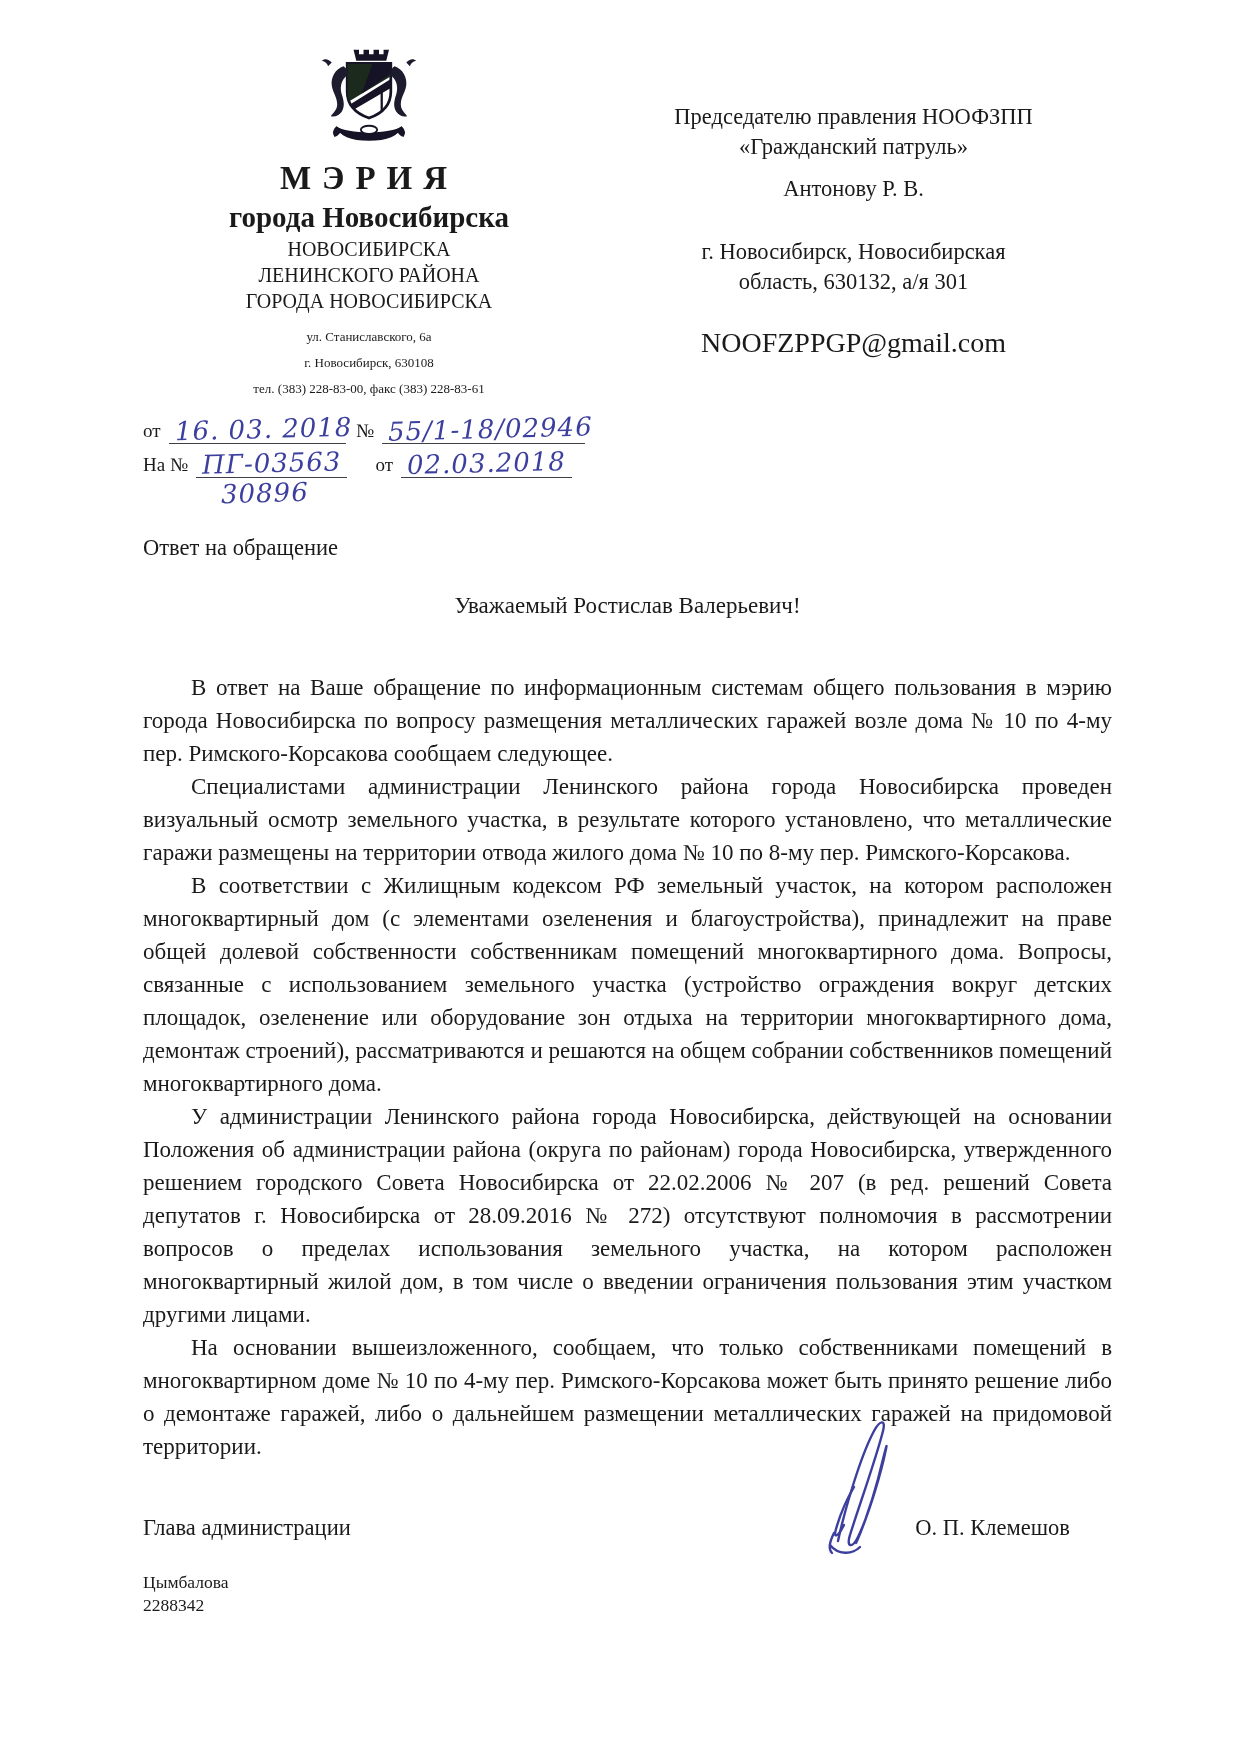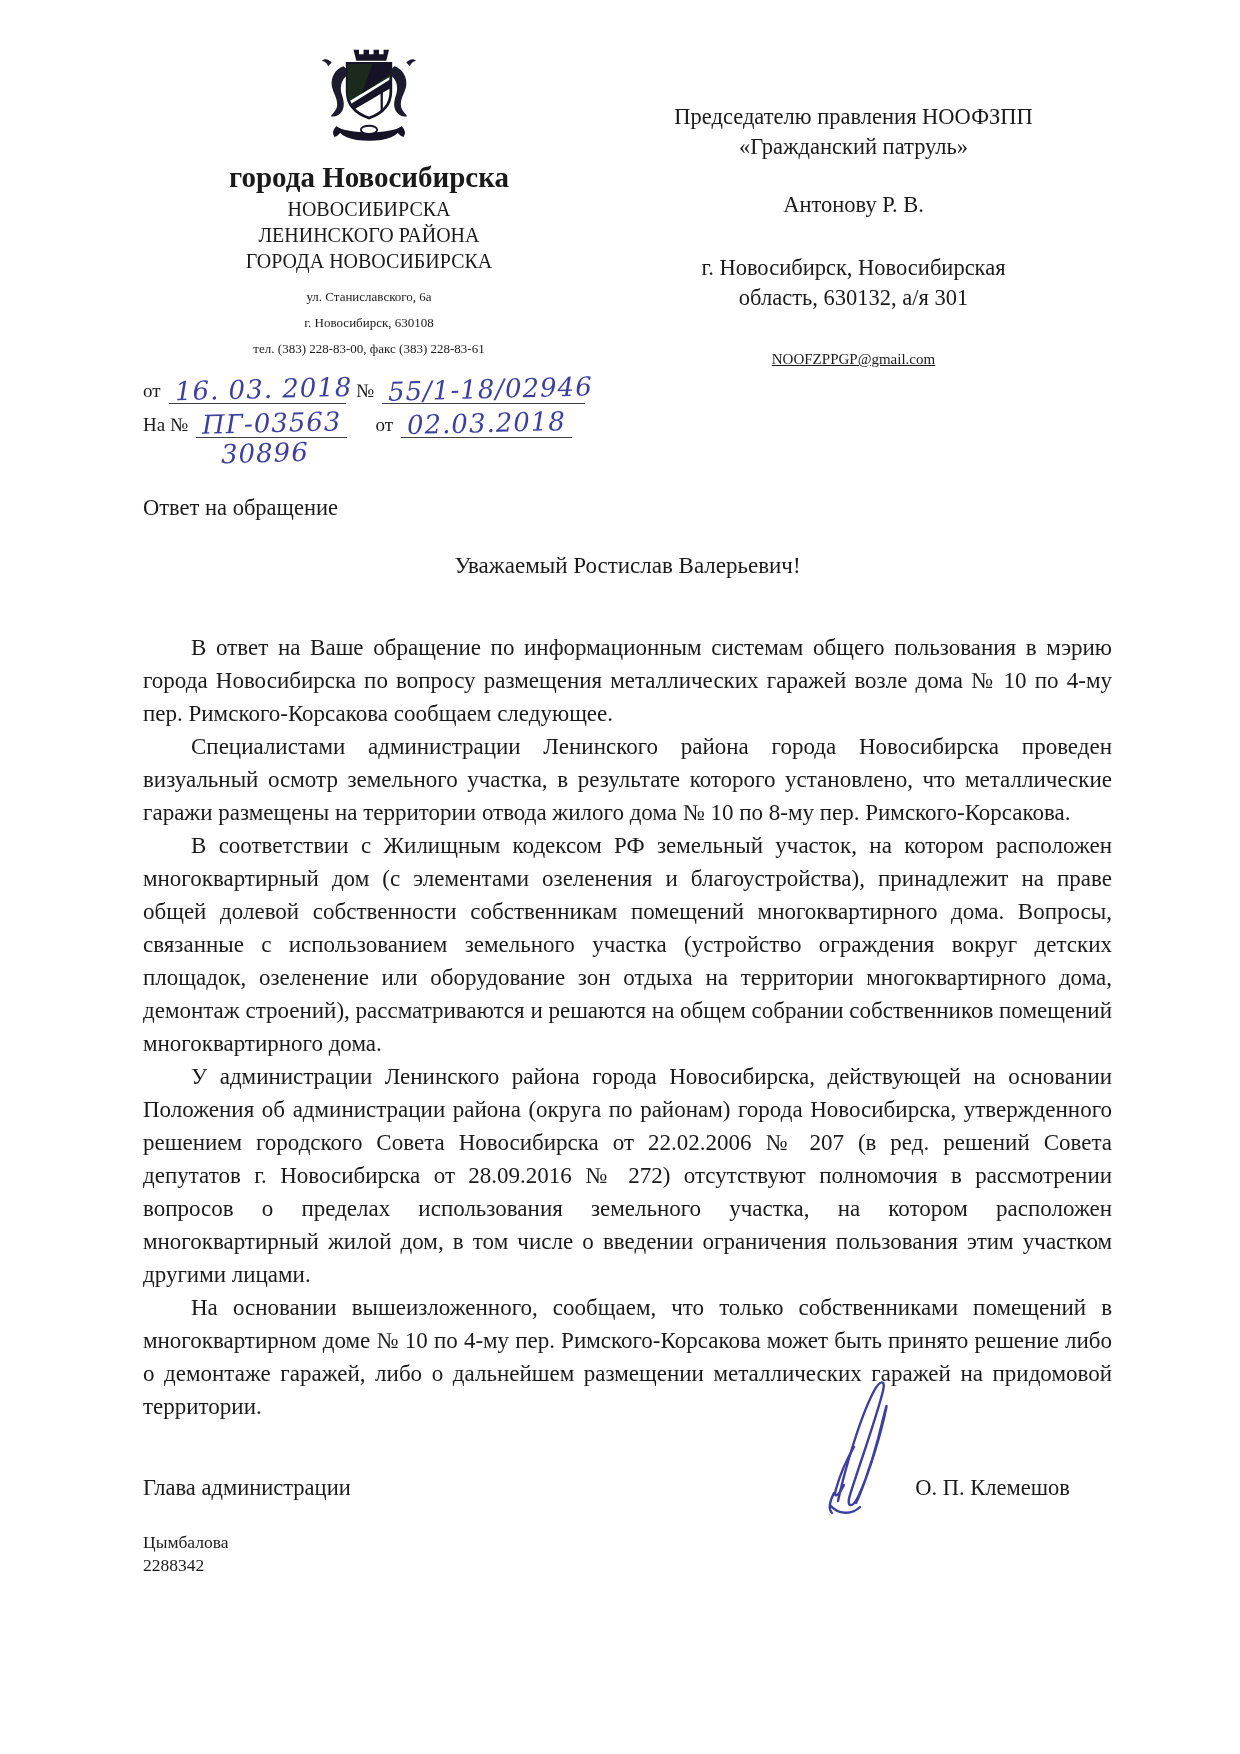--- a/index.html
+++ b/index.html
@@ -37,23 +37,23 @@
     color:#3c3f9e;
     font-size:26px; line-height:26px;
     display:inline-block;
     transform:rotate(-1.5deg);
     white-space:nowrap;
     letter-spacing:1px;
   }
   .ref-extra { margin:2px 0 0 78px; }
   
   .addressee { flex:1; text-align:center; padding-top:56px; font-size:22.5px; line-height:30px; }
-  .addressee .gap1 { margin-top:28px; }
+  .addressee .gap1 { margin-top:12px; }
   .addressee .gap2 { margin-top:33px; }
-  .addressee .email { margin-top:31px; font-size:15px;text-decoration:underline; }
+  .addressee .email { margin-top:31px; font-size:28px; }
   
   .subject { margin-top:28px; font-size:22.5px; }
   .salutation { margin-top:32px; text-align:center; font-size:23px; }
   .body-text { margin-top:52px; }
   .body-text p {
     margin:0; font-size:23px; line-height:33px;
     text-align:justify; text-indent:48px;
   }
   
   .sign-row {
@@ -94,20 +94,21 @@
                  M25,18 c-3,-4 -8,-5 -11,-2 c4,1 6,3 7,6 z" fill="#1d1b2e"></path>
 
         <path d="M94,22 c9,3 14,12 13,21 c-1,8 -6,13 -6,21 c0,6 4,9 7,13 c-5,1 -9,-1 -12,-5 c-4,-6 -2,-13 0,-19 c2,-7 1,-14 -4,-19 c-3,-3 -3,-9 2,-12 z
                  M107,18 c3,-4 8,-5 11,-2 c-4,1 -6,3 -7,6 z" fill="#1d1b2e"></path>
 
         <path d="M30,88 c12,9 60,9 72,0 c-3,11 -16,16 -36,16 c-20,0 -33,-5 -36,-16 z" fill="#161326"></path>
         <ellipse cx="66" cy="92" rx="9" ry="4.5" fill="#ffffff" stroke="#161326" stroke-width="2"></ellipse>
         <path d="M30,88 q-6,6 -2,12 q6,-2 8,-8 z M102,88 q6,6 2,12 q-6,-2 -8,-8 z" fill="#161326"></path>
       </svg>
 
+      <div class="org-name1">МЭРИЯ</div>
       <div class="org-name2">города Новосибирска</div>
       <div class="org-sub">НОВОСИБИРСКА</div>
       <div class="org-sub">ЛЕНИНСКОГО РАЙОНА</div>
       <div class="org-sub">ГОРОДА НОВОСИБИРСКА</div>
 
       <div class="addr-block">
         <div>ул. Станиславского, 6а</div>
         <div>г. Новосибирск, 630108</div>
         <div>тел. (383) 228-83-00, факс (383) 228-83-61</div>
       </div>

